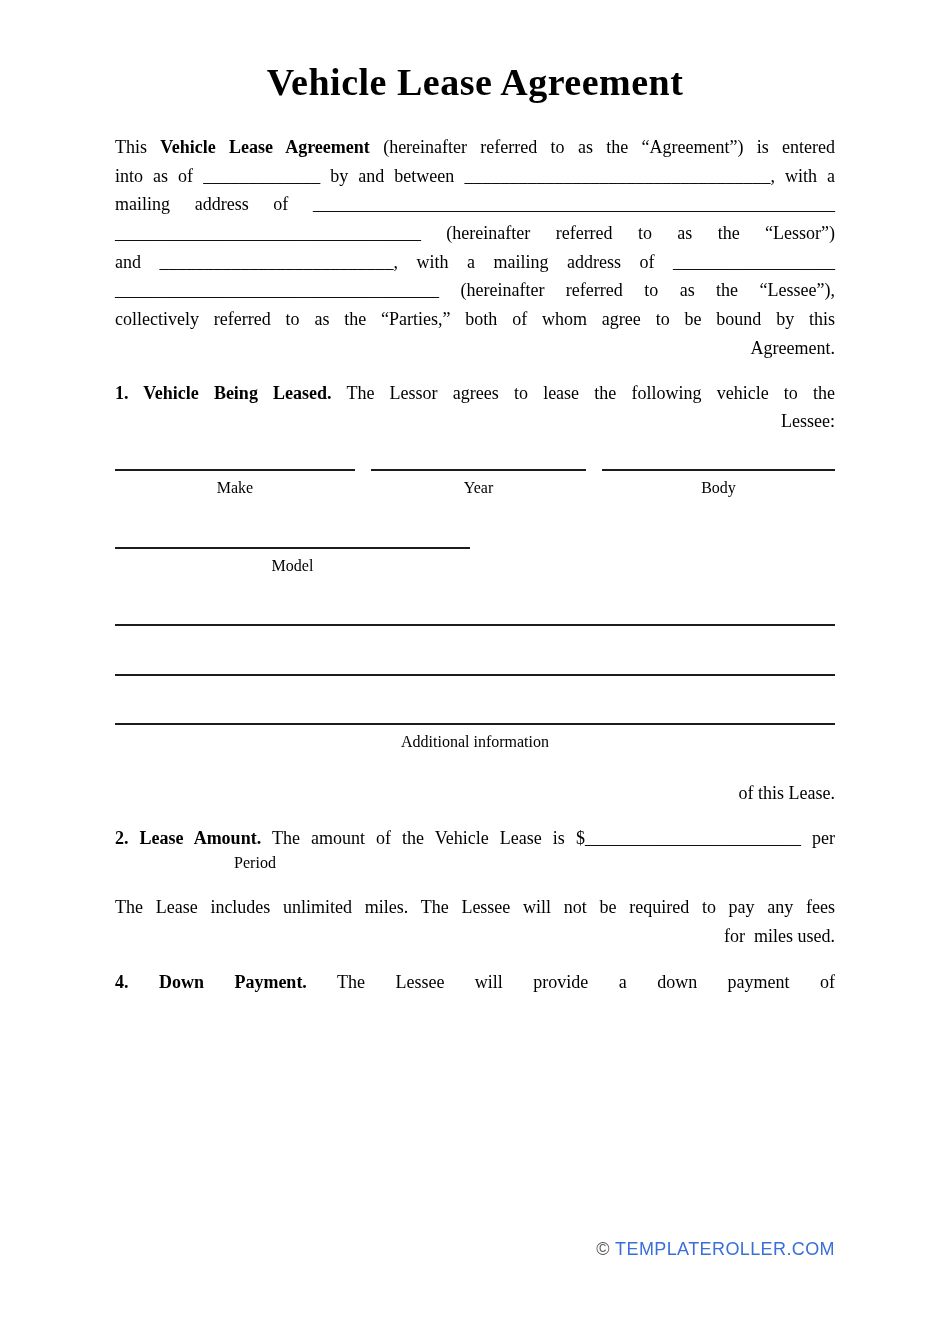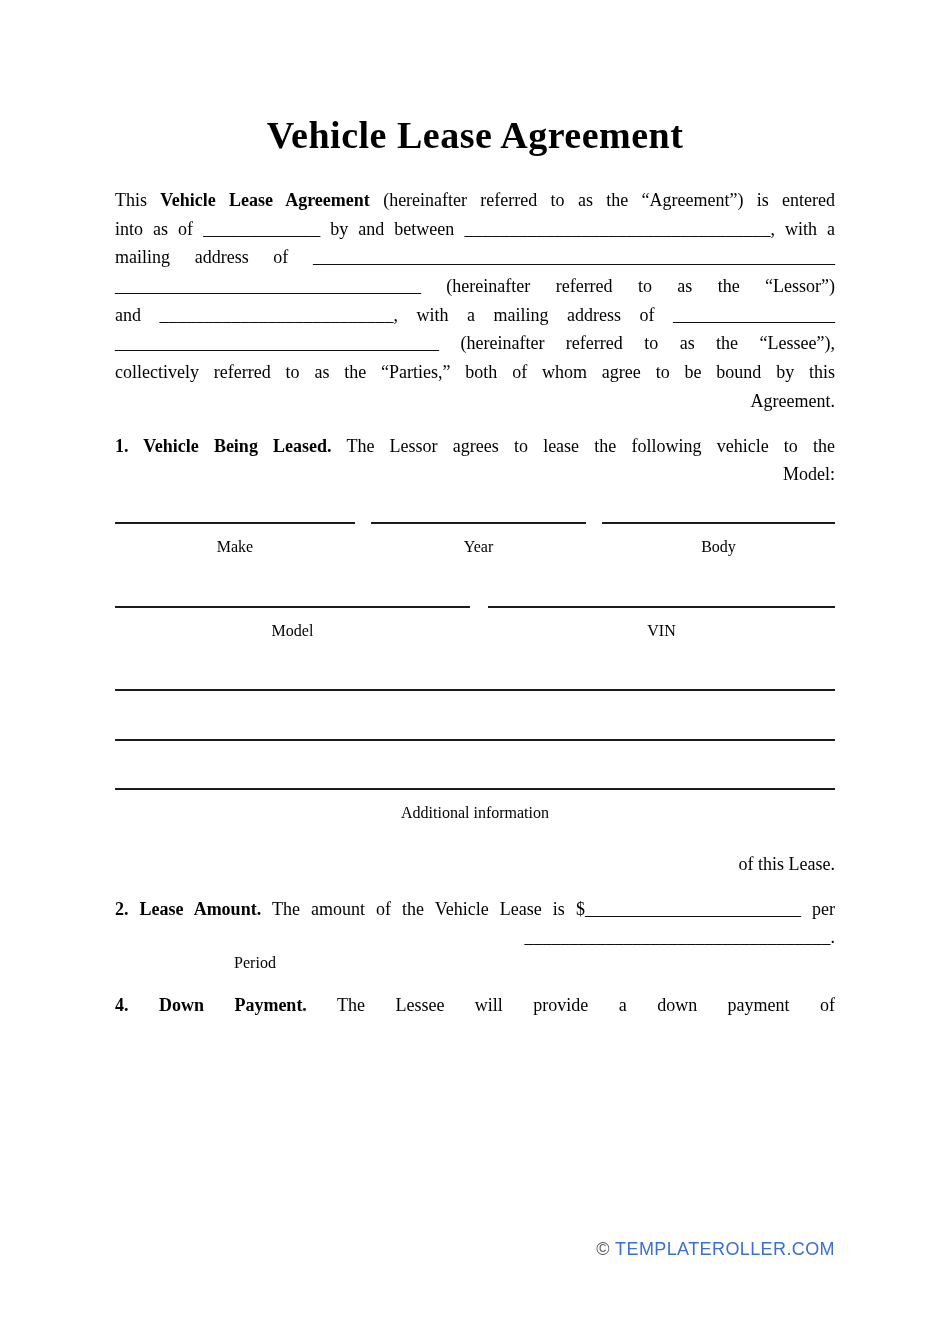--- a/index.html
+++ b/index.html
@@ -2,21 +2,21 @@
 <html><head>
 <meta charset="utf-8">
 <style>
   html, body { margin:0; padding:0; }
   body {
     width:950px; height:1342px; background:#ffffff; color:#000;
     font-family:"Liberation Serif", serif; position:relative; overflow:hidden;
   }
   .page {
     position:absolute; left:0; top:0; width:950px; height:1342px;
-    padding:113px 115px 0 115px; box-sizing:border-box;
+    padding:60px 115px 0 115px; box-sizing:border-box;
   }
   .title {
     margin:0; text-align:center; font-weight:bold;
     font-size:38px; line-height:44px; letter-spacing:0.5px;
   }
   .para { margin:16px 0 0 0; font-size:18px; }
   .m-intro { margin-top:29px; }
   .m-owner { margin-top:26px; }
   .m-miles { margin-top:19px; }
   .m-s3, .m-s4 { margin-top:17px; }
@@ -27,21 +27,21 @@
 
   
   .fields { margin:0; }
   .frow { display:flex; justify-content:space-between; }
   .fline { border-bottom:2px solid #1c1c1c; }
   .row1 .fline { height:33px; }
   .row2 .fline { height:48px; }
   .w240 { width:240px; } .w233 { width:233px; } .w215 { width:215px; }
   .w355 { width:355px; } .w347 { width:347px; }
   .flabel {
-    text-align:center; font-size:16px; line-height:22px; margin-top:12px;
+    text-align:center; font-size:16px; line-height:22px; margin-top:6px;
   }
   .addl .fline.a1 { height:47px; }
   .addl .fline.a2 { height:48px; }
   .addl .fline.a3 { height:47px; }
 
   .period-label {
     font-size:16px; line-height:22px; margin-left:85px; width:110px;
     text-align:center;
   }
 
@@ -66,21 +66,21 @@
     <div class="ln jl">mailing address of __________________________________________________________</div>
     <div class="ln jl">__________________________________ (hereinafter referred to as the “Lessor”)</div>
     <div class="ln jl">and __________________________, with a mailing address of __________________</div>
     <div class="ln jl">____________________________________ (hereinafter referred to as the “Lessee”),</div>
     <div class="ln jl">collectively referred to as the “Parties,” both of whom agree to be bound by this</div>
     <div class="ln tl">Agreement.</div>
   </div>
 
   <div class="para">
     <div class="ln jl"><span class="b">1. Vehicle Being Leased.</span><span> The Lessor agrees to lease the following vehicle to the</span></div>
-    <div class="ln tl">Model:</div>
+    <div class="ln tl">Lessee:</div>
   </div>
 
   <div class="fields">
     <div class="frow row1">
       <div class="fcol w240">
         <div class="fline"></div>
         <div class="flabel">Make</div>
       </div>
       <div class="fcol w215">
         <div class="fline"></div>
@@ -89,43 +89,42 @@
       <div class="fcol w233">
         <div class="fline"></div>
         <div class="flabel">Body</div>
       </div>
     </div>
     <div class="frow row2">
       <div class="fcol w355">
         <div class="fline"></div>
         <div class="flabel">Model</div>
       </div>
-      <div class="fcol w347">
-        <div class="fline"></div>
-        <div class="flabel">VIN</div>
-      </div>
     </div>
     <div class="addl">
       <div class="fline a1"></div>
       <div class="fline a2"></div>
       <div class="fline a3"></div>
       <div class="flabel">Additional information</div>
     </div>
   </div>
 
   <div class="para m-owner">
     <div class="ln tl">of this Lease.</div>
   </div>
 
   <div class="para">
     <div class="ln jl"><span class="b">2. Lease Amount.</span><span> The amount of the Vehicle Lease is $________________________ per</span></div>
-    <div class="ln tl">__________________________________.</div>
     <div class="period-label">Period</div>
   </div>
 
+  <div class="para m-miles">
+    <div class="ln jl">The Lease includes unlimited miles. The Lessee will not be required to pay any fees</div>
+    <div class="ln tl">for &nbsp;miles used.</div>
+  </div>
 
 
   <div class="para m-s4">
     <div class="ln jl"><span class="b">4. Down Payment.</span><span> The Lessee will provide a down payment of</span></div>
   </div>
 
   <div class="footer">
     <span class="copy">© </span><a href="#" class="flink">TEMPLATEROLLER.COM</a>
   </div>
 

